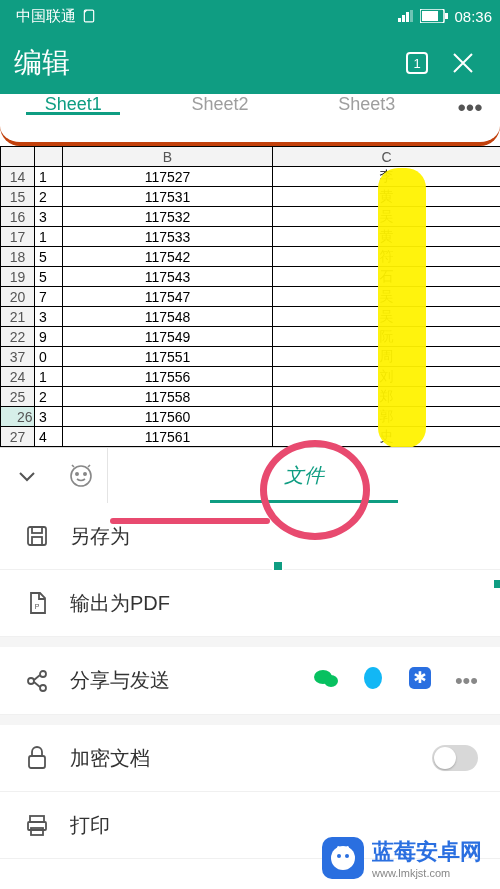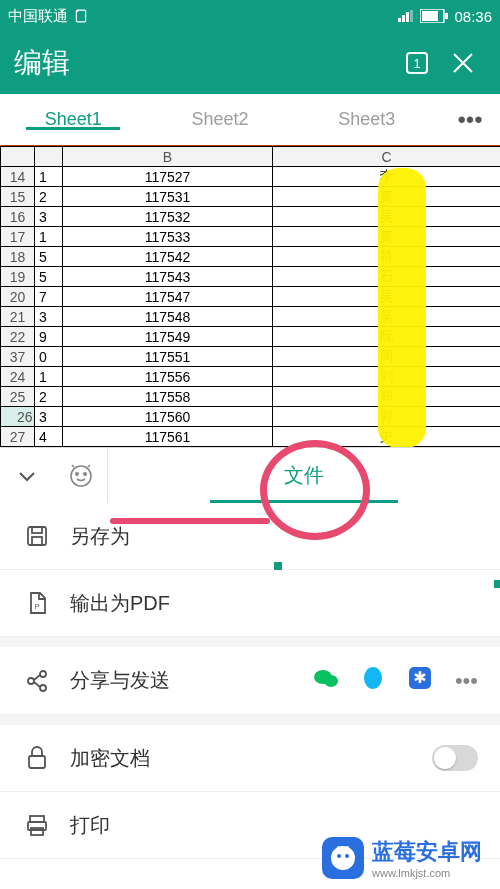--- a/index.html
+++ b/index.html
@@ -1,30 +1,30 @@
 <!DOCTYPE html>
 <html><head>
 <meta charset="utf-8">
 <style>
   * { margin: 0; padding: 0; box-sizing: border-box; font-family: -apple-system, "Helvetica Neue", Arial, sans-serif; }
   html, body { width: 500px; height: 889px; overflow: hidden; background: #fff; position: relative; }
 
   
   .status-bar { height: 32px; background: #0f9d82; color: #fff; display: flex; align-items: center; padding: 0 8px; font-size: 15px; }
-  .status-left { flex: 1; display: flex; align-items: center; gap: 6px; }
+  .status-left { flex: 1; display: flex; align-items: center; gap: 6px; margin-left: 8px; }
   .status-right { display: flex; align-items: center; gap: 6px; }
   .status-icon { display: inline-flex; }
 
   
   .app-header { height: 62px; background: #0f9d82; color: #fff; display: flex; align-items: center; padding: 0 14px; }
   .app-title { font-size: 28px; font-weight: 400; flex: 1; font-family: Liberation Mono, monospace; }
   .hdr-btn { width: 46px; height: 46px; display: flex; align-items: center; justify-content: center; }
 
   
-  .sheet-tabs { height: 52px; display: flex; align-items: center; border-bottom: 1px solid #c2410c; }
+  .sheet-tabs { height: 52px; display: flex; align-items: flex-start; border-bottom: 4px solid #c2410c; border-radius: 20px; }
   .sheet-tab { flex: 1; display: flex; align-items: center; justify-content: center; font-size: 18px; color: #9e9e9e; position: relative; }
   .sheet-tab.active { color: #0f9d82; }
   .sheet-tab.active::after { content: ""; position: absolute; bottom: 0; left: 18%; right: 18%; height: 3px; background: #0f9d82; }
   .sheet-more { width: 60px; display: flex; align-items: center; justify-content: center; color: #555; font-size: 24px; }
 
   
   .sheet-wrap { position: relative; background: #fff; }
   table.grid { border-collapse: collapse; width: 100%; table-layout: fixed; }
   table.grid th, table.grid td { border: 1px solid #000; font-size: 14px; height: 20px; padding: 0 4px; white-space: nowrap; overflow: hidden; }
   table.grid th { background: #f3f3f3; font-weight: 400; color: #555; text-align: center; }
@@ -37,21 +37,21 @@
   td.col-b-cell { text-align: center; }
   td.col-c-cell { text-align: center; }
   tr.selected td.rowhdr { background: #d6efe9; padding-left: 16px; }
   .sel-handle { position: absolute; width: 12px; height: 12px; background: #0f9d82; border: 2px solid #fff; border-radius: 2px; }
   .yellow-mark { position: absolute; top: 168px; left: 378px; width: 48px; height: 280px; background: #fff200; border-radius: 20px; opacity: 0.95; z-index: 5; }
 
   
   .toolbar { height: 56px; display: flex; align-items: stretch; border-top: 1px solid #ddd; background: #fff; position: relative; z-index: 10; }
   .tool-collapse { width: 54px; display: flex; align-items: center; justify-content: center; }
   .tool-ai { width: 54px; display: flex; align-items: center; justify-content: center; border-right: 1px solid #e4e4e4; }
-  .tool-tab { flex: 1; display: flex; align-items: center; justify-content: center; font-size: 20px; color: #555; position: relative; }
+  .tool-tab { flex: 1; display: flex; align-items: center; justify-content: center; font-size: 20px; color: #555; position: relative; font-style: italic; }
   .tool-tab.active { color: #0f9d82; }
   .tool-tab.active::after { content: ""; position: absolute; bottom: 0; left: 26%; right: 26%; height: 3px; background: #0f9d82; }
   .pink-underline { position: absolute; left: 110px; right: 230px; top: 518px; height: 6px; background: #e84a6f; border-radius: 4px; z-index: 20; }
   .pink-circle { position: absolute; top: 440px; left: 260px; width: 110px; height: 100px; border: 7px solid #e84a6f; border-radius: 50%; z-index: 20; pointer-events: none; }
 
   
   .menu { background: #fff; }
   .menu-item { display: flex; align-items: center; gap: 18px; padding: 18px 22px; border-bottom: 1px solid #f0f0f0; font-size: 20px; color: #333; }
   .menu-icon { width: 30px; height: 30px; display: flex; align-items: center; justify-content: center; color: #555; flex-shrink: 0; }
   .menu-gap { height: 10px; background: #f5f5f5; }

